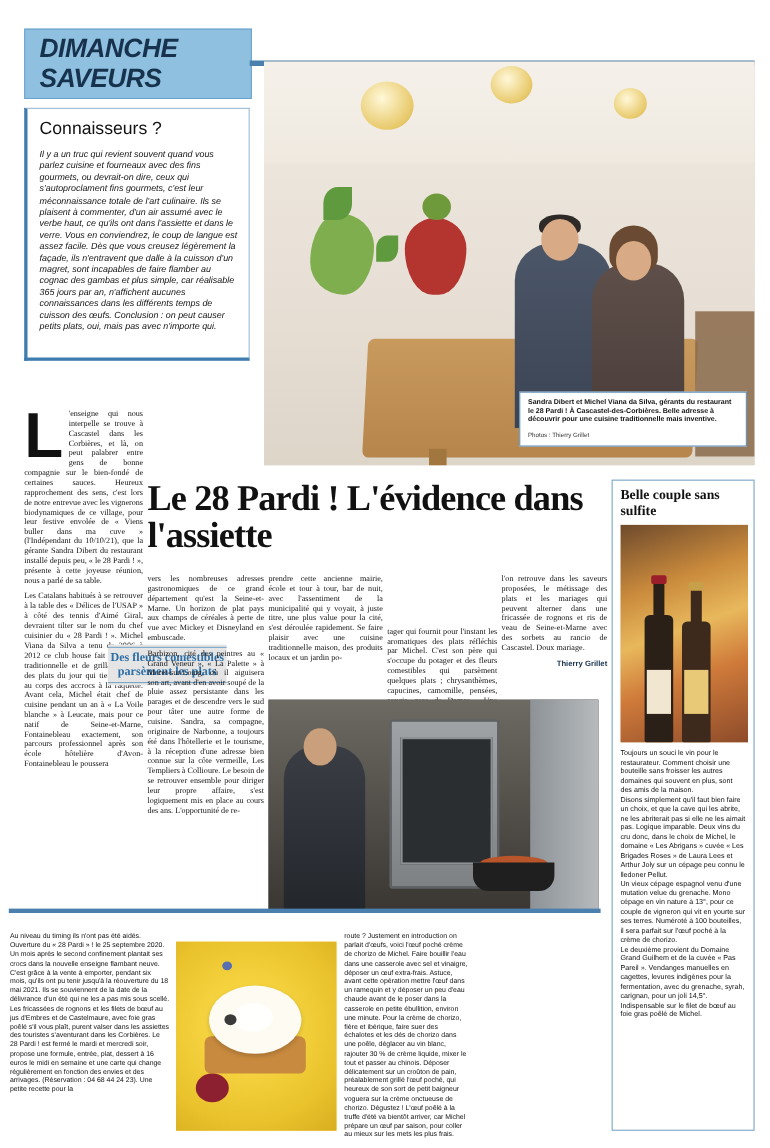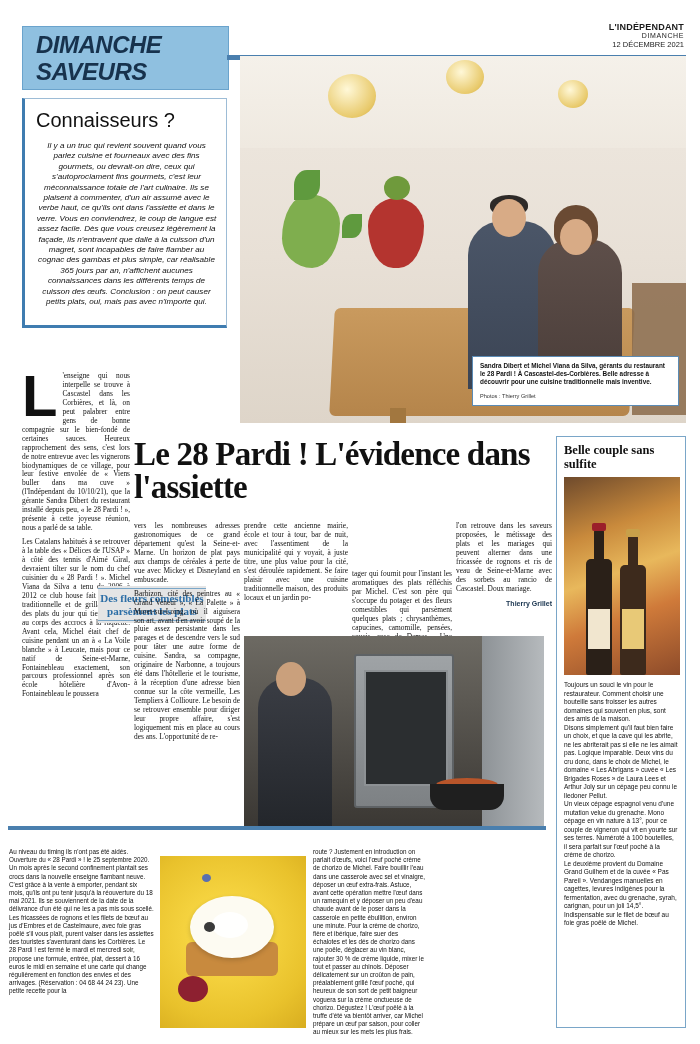--- a/index.html
+++ b/index.html
@@ -36,25 +36,25 @@
 
   
   .edito{
     position:absolute;left:22px;top:98px;width:205px;height:230px;
     border-left:3px solid #3f7cb0;border-right:1px solid #9dbcd6;
     border-top:1px solid #9dbcd6;border-bottom:3px solid #3f7cb0;
     background:#fff;box-sizing:border-box;padding:8px 9px 6px 11px;
   }
   .edito h2{
     font-family:"Liberation Sans",sans-serif;font-weight:normal;
-    font-size:20px;margin:2px 0 9px 0;color:#111;
+    font-size:16px;margin:2px 0 9px 0;color:#111;
   }
   .edito p{
     font-family:"Liberation Sans",sans-serif;font-style:italic;
-    font-size:8.1px;line-height:10.4px;margin:0;text-align:center;
+    font-size:8.1px;line-height:10.4px;margin:0;text-align:left;
     color:#111;
   }
 
   
   .photo-main{
     position:absolute;left:240px;top:56px;width:446px;height:367px;
     overflow:hidden;background:#d8cfc4;
   }
   .ph-wall{position:absolute;inset:0;background:linear-gradient(180deg,#efe9e1 0%,#e8e0d6 55%,#ded5c9 100%);}
   .ph-ceil{position:absolute;left:0;top:0;width:100%;height:92px;background:linear-gradient(180deg,#f5f1ea,#efe9e0);}
@@ -209,25 +209,20 @@
 </head>
 <body>
 
 <div class="page">
 
   <div class="masthead-box">
     <div class="line l1">DIMANCHE</div>
     <div class="line l2">SAVEURS</div>
   </div>
   <div class="masthead-rule"></div>
-  <div class="nameplate">
-    <div class="np1">L'INDÉPENDANT</div>
-    <div class="np2">DIMANCHE</div>
-    <div class="np3">12 DÉCEMBRE 2021</div>
-  </div>
 
   <div class="edito">
     <h2>Connaisseurs ?</h2>
     <p>Il y a un truc qui revient souvent quand vous parlez cuisine et fourneaux avec des fins gourmets, ou devrait-on dire, ceux qui s'autoproclament fins gourmets, c'est leur méconnaissance totale de l'art culinaire. Ils se plaisent à commenter, d'un air assumé avec le verbe haut, ce qu'ils ont dans l'assiette et dans le verre. Vous en conviendrez, le coup de langue est assez facile. Dès que vous creusez légèrement la façade, ils n'entravent que dalle à la cuisson d'un magret, sont incapables de faire flamber au cognac des gambas et plus simple, car réalisable 365 jours par an, n'affichent aucunes connaissances dans les différents temps de cuisson des œufs. Conclusion : on peut causer petits plats, oui, mais pas avec n'importe qui.</p>
   </div>
 
   <div class="photo-main">
     <div class="ph-wall"></div>
     <div class="ph-ceil"></div>
     <div class="ph-lamp l1"></div>

